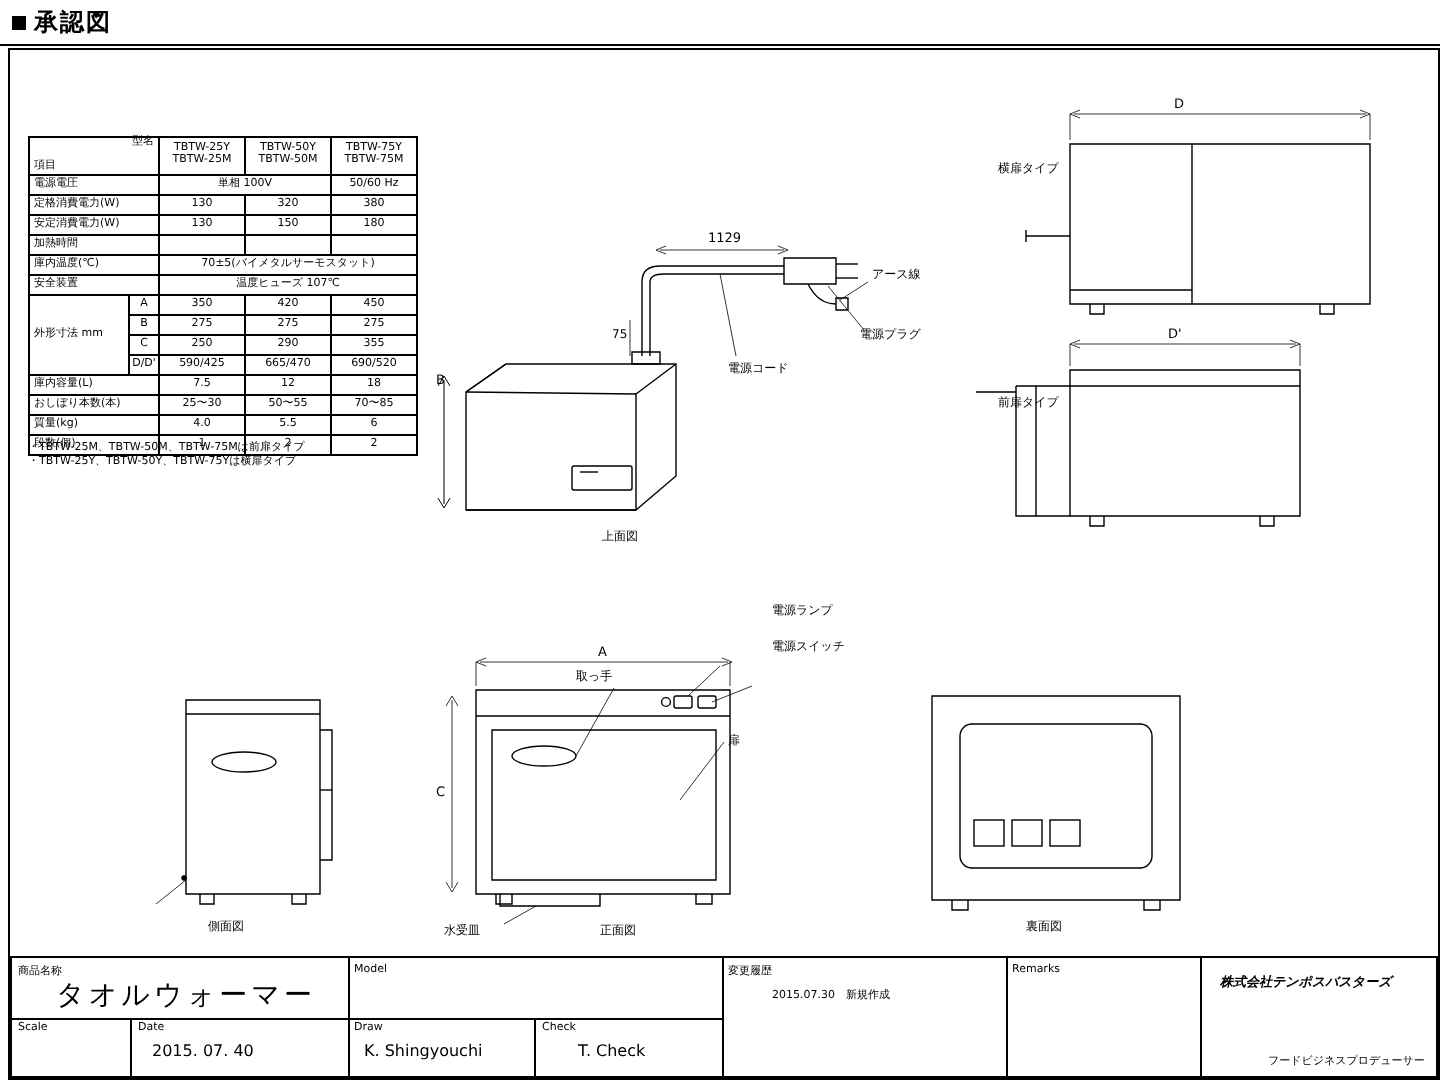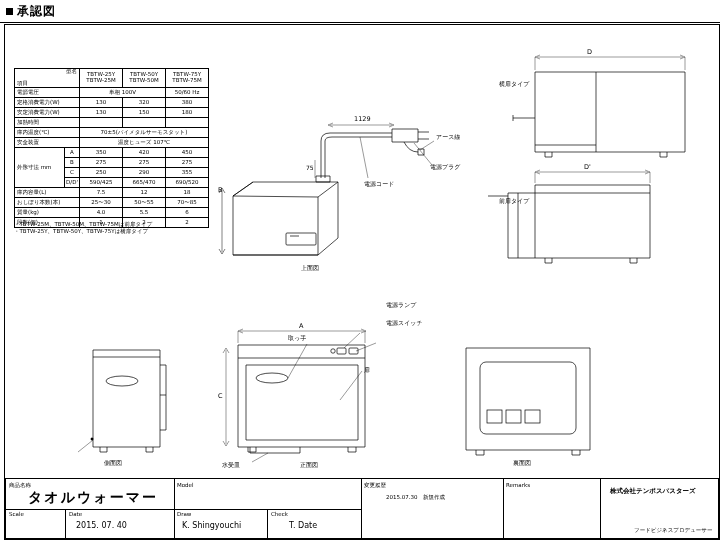--- a/index.html
+++ b/index.html
@@ -60,23 +60,23 @@
 
   
   .tb{
     position:absolute;left:5px;top:478px;width:714px;height:61px;
     border:1px solid #000;box-sizing:border-box;
   }
   .tb .cell{position:absolute;box-sizing:border-box;}
   .tb .vline{position:absolute;top:0;bottom:0;width:0;border-left:1px solid #000;}
   .tb .hline{position:absolute;left:0;width:100%;height:0;border-top:1px solid #000;}
   .tiny{font-size:5.5px;}
-  .small{font-size:6.5px;}
+  .small{font-size:6.5px;font-style:italic;}
   .mid{font-size:8px;}
-  .big{font-size:14px;font-weight:bold;letter-spacing:2px;}
+  .big{font-size:14px;font-weight:normal;letter-spacing:2px;}
   .logo{
     font-family:"DejaVu Serif","Liberation Serif",serif;
     font-weight:bold;font-size:17px;letter-spacing:1px;
   }
 </style>
 </head>
 <body>
 
 <div id="page">
 
@@ -394,21 +394,21 @@
     <div class="cell tiny" style="left:171px;top:32px;">Draw</div>
     <div class="cell tiny" style="left:265px;top:32px;">Check</div>
 
     <div class="cell tiny" style="left:3px;top:3px;">商品名称</div>
     <div class="cell big" style="left:22px;top:10px;">タオルウォーマー</div>
 
     <div class="cell tiny" style="left:171px;top:3px;">Model</div>
 
     <div class="cell mid" style="left:70px;top:42px;">2015. 07. 40</div>
     <div class="cell mid" style="left:176px;top:42px;">K. Shingyouchi</div>
-    <div class="cell mid" style="left:283px;top:42px;">T. Date</div>
+    <div class="cell mid" style="left:283px;top:42px;">T. Check</div>
 
     <div class="cell tiny" style="left:358px;top:3px;">変更履歴</div>
     <div class="cell tiny" style="left:380px;top:15px;">2015.07.30　新規作成</div>
 
     <div class="cell tiny" style="left:500px;top:3px;">Remarks</div>
     <div class="cell tiny" style="left:500px;top:18px;"></div>
 
     <div class="cell small" style="left:604px;top:8px;font-weight:bold;">株式会社テンポスバスターズ</div>
     <div class="cell tiny" style="left:628px;top:48px;">フードビジネスプロデューサー</div>
   </div>

